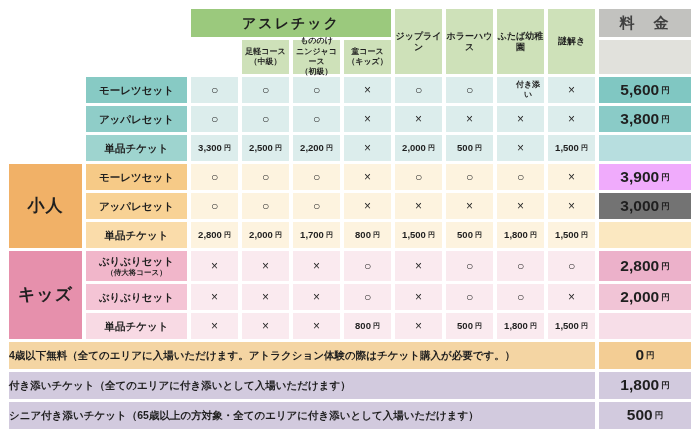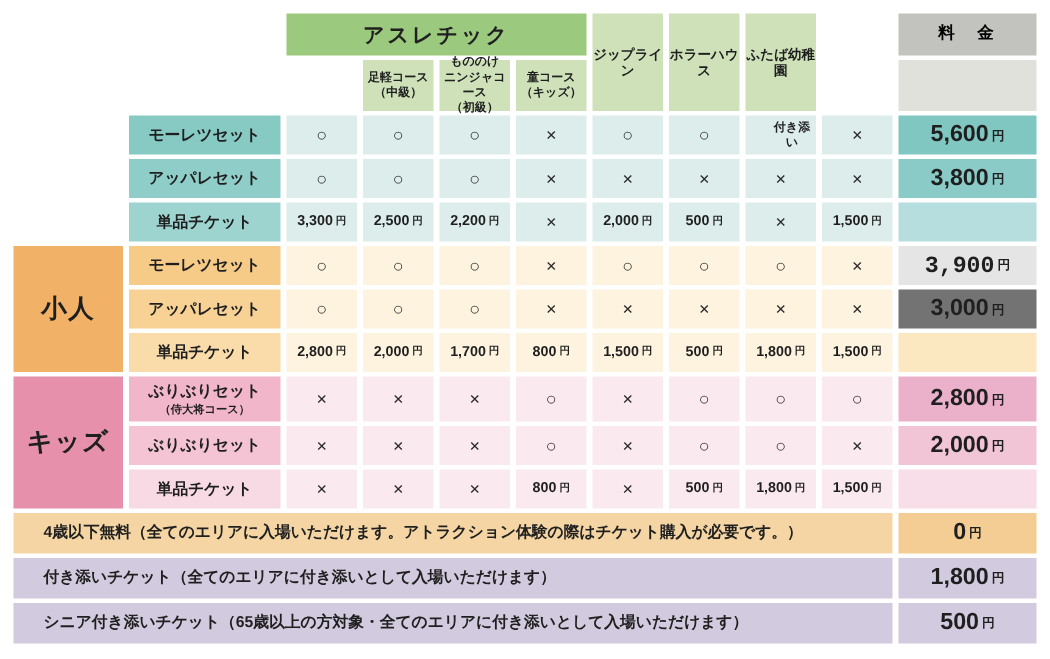--- a/index.html
+++ b/index.html
@@ -10,43 +10,43 @@
     grid-template-columns:73px 101px repeat(8,1fr) 92px;
     grid-template-rows:28px 34px repeat(6,26px) 30px repeat(2,26px) repeat(3,27px);
     gap:3px 4px;
     width:100%;height:100%;
   }
   .cell{display:flex;align-items:center;justify-content:center;text-align:center;font-weight:bold;line-height:1.2;}
   
   .ath-head{background:#9bc97d;font-size:14px;letter-spacing:2px;}
   .sub-head{background:#cee1b9;font-size:8px;line-height:1.3;white-space:pre-line;}
   .stand-head{background:#cee1b9;font-size:9px;}
-  .fee-head{background:#c2c2bf;color:#000000;font-size:11px;letter-spacing:2px;}
+  .fee-head{background:#c2c2bf;color:#404040;font-size:15px;letter-spacing:2px;}
   .fee-empty{background:#e1e1dc;}
   
   .g-adult{background:#71bfb9;}
   .g-child{background:#f1b167;}
   .g-kids{background:#e690ac;}
   .group-label{font-size:17px;letter-spacing:1px;}
   .row-label{font-size:10.5px;flex-direction:column;}
   .row-label .sub{font-size:7.5px;margin-top:1px;}
   .adult-l0{background:#87cac4;} .adult-l1{background:#8fcdc8;} .adult-l2{background:#9ed4cf;}
   .child-l0{background:#f6ca87;} .child-l1{background:#f8d295;} .child-l2{background:#fadcaa;}
   .kids-l0{background:#f1b6ca;}  .kids-l1{background:#f4c4d5;}  .kids-l2{background:#f8dae4;}
   .adult-d{background:#dcedec;} .child-d{background:#fdf3df;} .kids-d{background:#faeaef;}
   .adult-p0{background:#80c7c2;} .adult-p1{background:#8acbc7;} .adult-p2{background:#b7dedf;}
-  .child-p0{background:#e5e5e5;font-family:Liberation Mono, monospace;} .child-p1{background:#737373;justify-content:center;} .child-p2{background:#fbe8c1;}
+  .child-p0{background:#f0abfc;} .child-p1{background:#737373;justify-content:center;} .child-p2{background:#fbe8c1;}
   .kids-p0{background:#ecb1ca;}  .kids-p1{background:#f1c4d6;}  .kids-p2{background:#f7dee8;}
   
   .mark{font-weight:400;font-size:12px;color:#2a2a2a;}
   .note{font-size:8px;}
   .num{font-size:9.5px;} .yen{font-size:7px;margin-left:2px;}
   .price-big .num{font-size:15.5px;} .price-big .yen{font-size:8.5px;margin-left:2px;}
   
-  .f-label{justify-content:flex-start;text-align:left;padding-left:20px;font-size:10.5px;box-sizing:border-box;}
+  .f-label{justify-content:flex-start;text-align:left;font-size:10.5px;box-sizing:border-box;}
   .f-orange{background:#f4d5a3;} .f-orange-p{background:#f3cd94;}
   .f-purple{background:#d2cade;} .f-purple-p{background:#d2cade;}
 </style>
 </head>
 <body>
 
 <div class="sheet">
   <div class="grid">
 
     <div class="cell ath-head" style="grid-column:3 / span 4;grid-row:1">アスレチック</div>
@@ -55,20 +55,21 @@
 （中級）</div>
     <div class="cell sub-head" style="grid-column:5;grid-row:2">もののけ
 ニンジャコース
 （初級）</div>
     <div class="cell stand-head" style="grid-column:7;grid-row:1 / span 2">ジップライン</div>
 
     <div class="cell sub-head" style="grid-column:6;grid-row:2">童コース
 （キッズ）</div>
     <div class="cell stand-head" style="grid-column:8;grid-row:1 / span 2">ホラーハウス</div>
     <div class="cell stand-head" style="grid-column:9;grid-row:1 / span 2">ふたば幼稚園</div>
+    <div class="cell stand-head" style="grid-column:10;grid-row:1 / span 2">謎解き</div>
 
     <div class="cell fee-head" style="grid-column:11;grid-row:1">料　金</div>
     <div class="cell fee-empty" style="grid-column:11;grid-row:2"></div>
 
       <div class="cell adult-l0 row-label" style="grid-area: 3 / 2;">
         <span>モーレツセット</span>
       </div>
       <div class="cell adult-d mark" style="grid-area: 3 / 3;">○</div>
       <div class="cell adult-d mark" style="grid-area: 3 / 4;">○</div>
       <div class="cell adult-d mark" style="grid-area: 3 / 5;">○</div>

